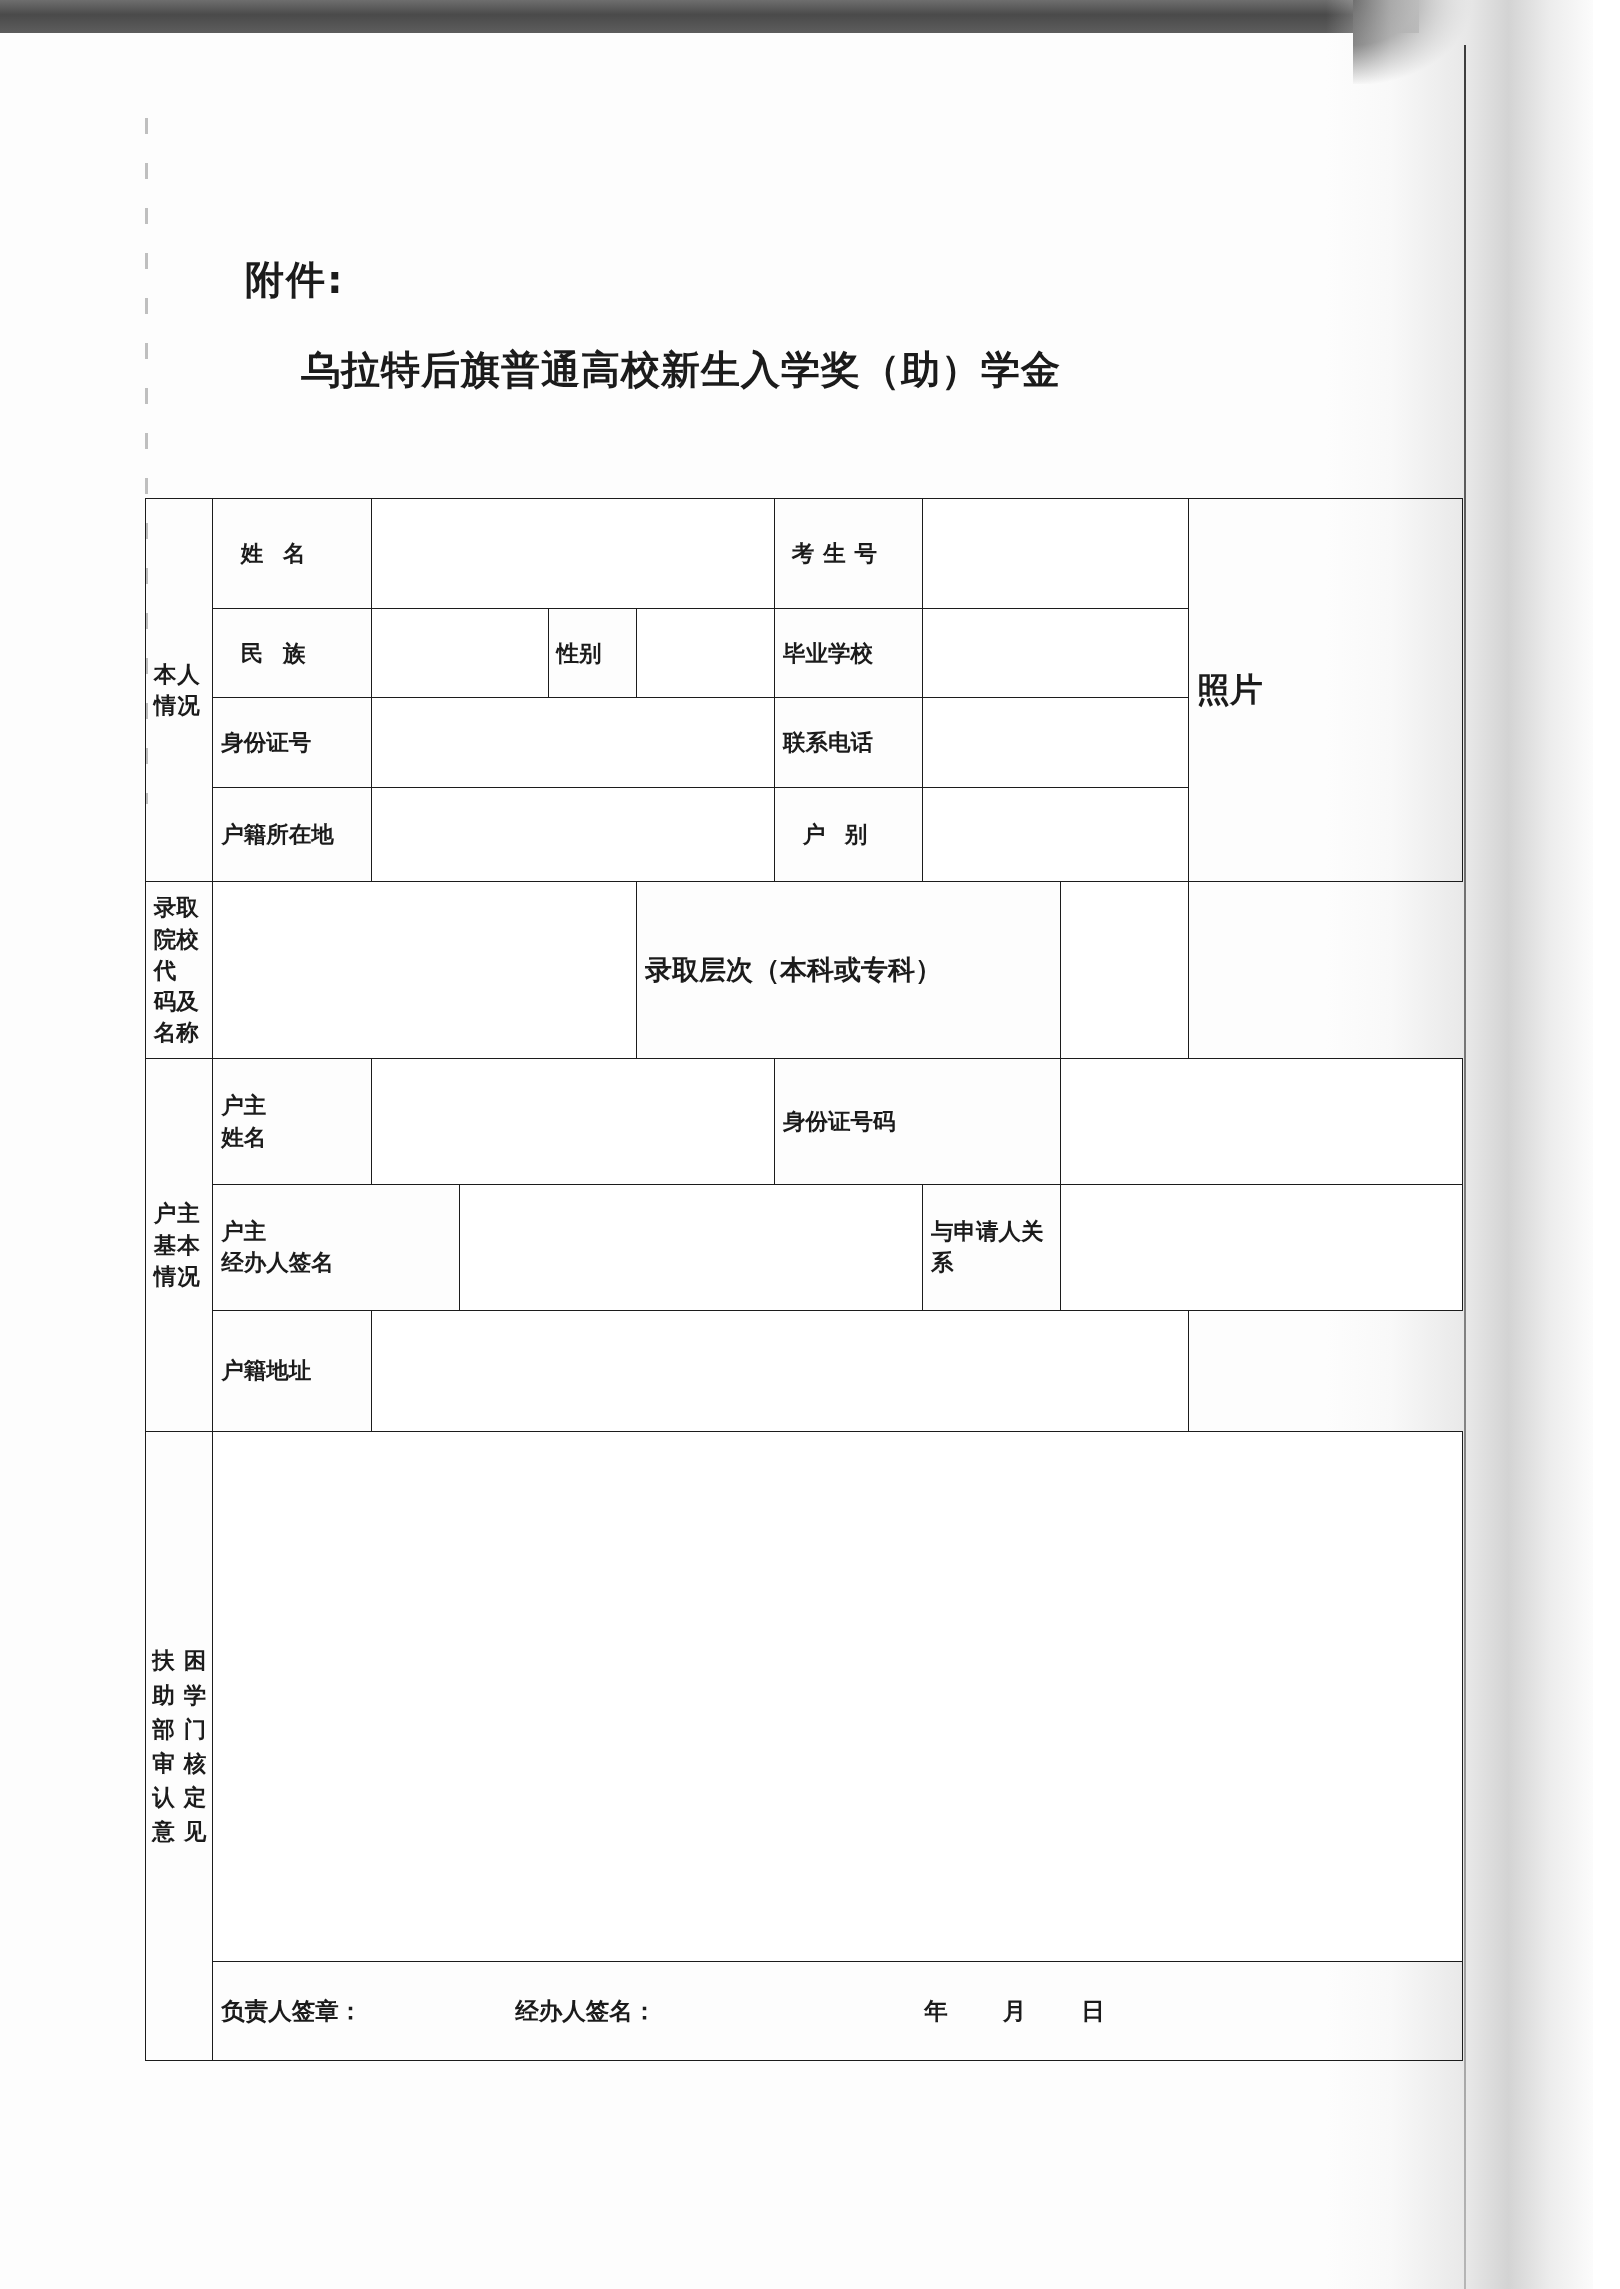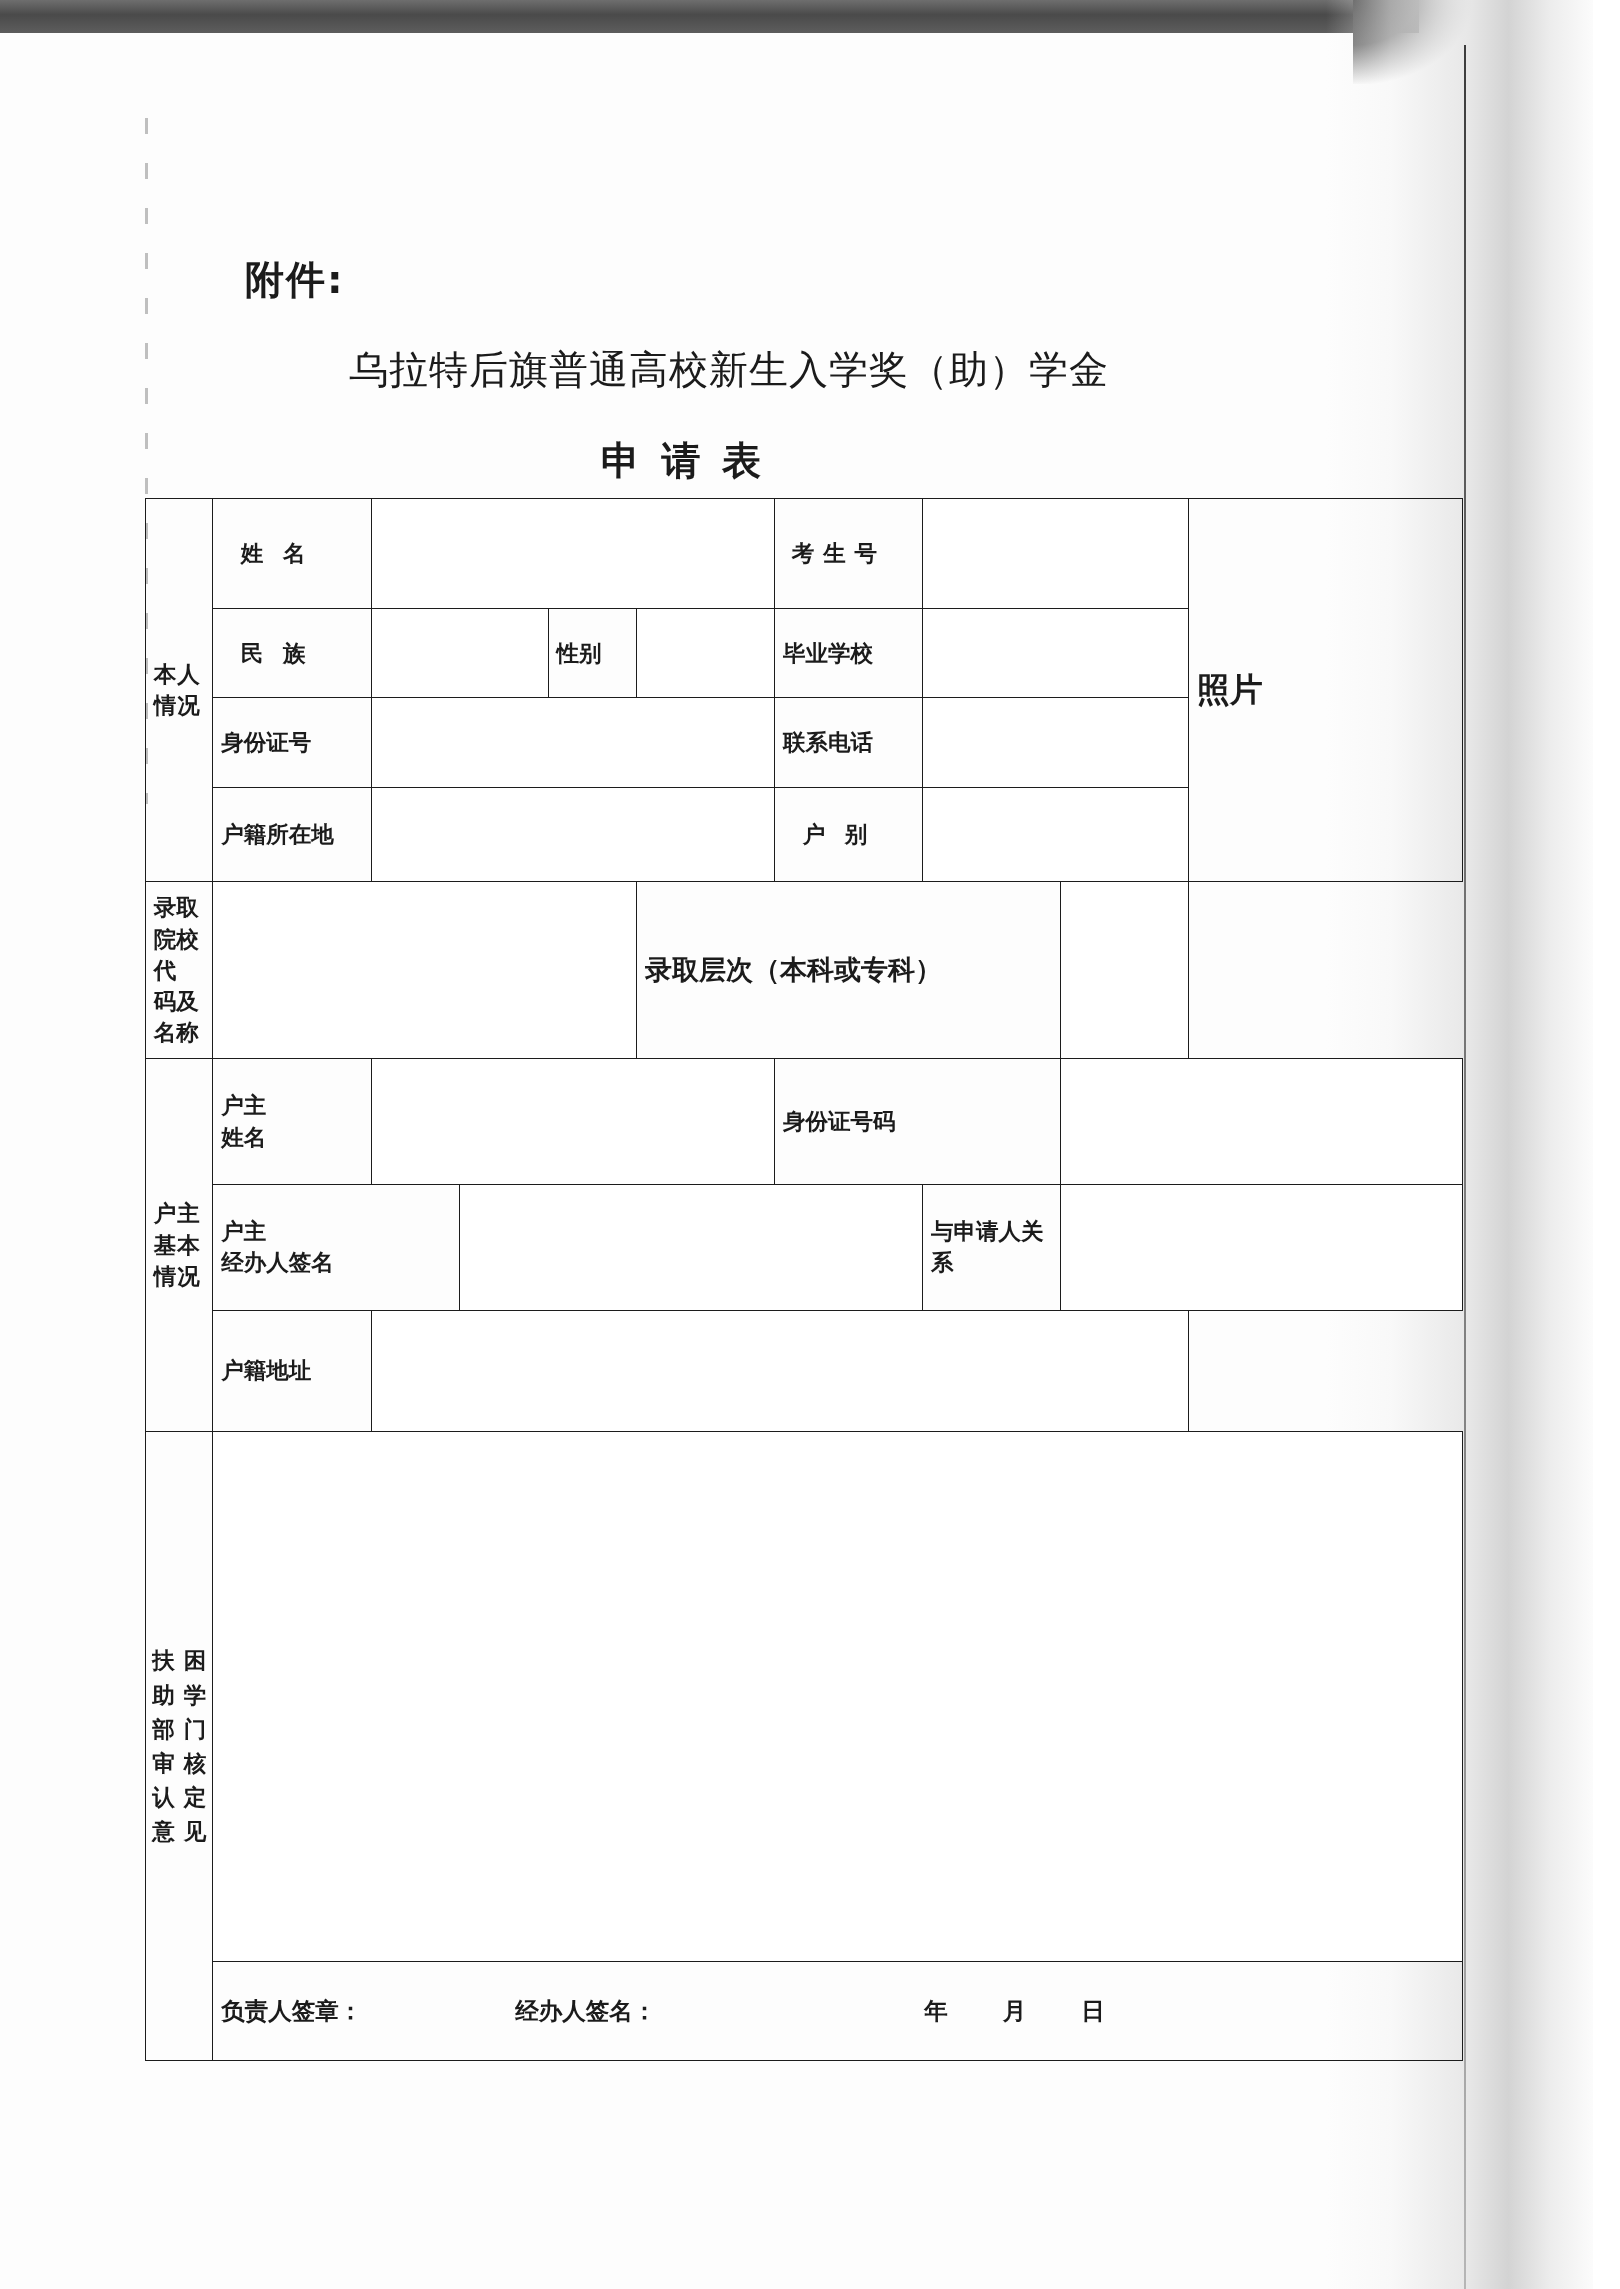--- a/index.html
+++ b/index.html
@@ -53,21 +53,21 @@
     color:#1b1b1b;
     margin-top:20px;
   }
   .attach-label{
     position:absolute;left:245px;top:233px;
     font-size:39px;font-weight:700;letter-spacing:2px;
     font-family:"DejaVu Sans","Liberation Sans",sans-serif;
   }
   .doc-title{
     position:absolute;left:0;top:323px;width:1362px;
-    text-align:center;font-size:39px;font-weight:400;letter-spacing:1px;padding-left:48px;
+    text-align:center;font-size:39px;font-weight:700;letter-spacing:1px;
   }
   .doc-subtitle{
     position:absolute;left:0;top:414px;width:1362px;
     text-align:center;font-size:39px;font-weight:700;letter-spacing:21.6px;
     text-indent:21.6px;
   }
 
   
   #form-table{
     position:absolute;left:145px;top:478px;
@@ -122,21 +122,20 @@
 <div id="scan-top-band-taper"></div>
 <div id="scan-right-curl"></div>
 <div id="scan-curl-line"></div>
 <div id="scan-left-margin-marks"></div>
 <div id="scan-right-white"></div>
 
 <div id="doc">
 
   <div class="attach-label">附件:</div>
   <div class="doc-title">乌拉特后旗普通高校新生入学奖（助）学金</div>
-  <div class="doc-subtitle">申请表</div>
 
   <table id="form-table">
     <colgroup>
       <col style="width:67px">
       <col style="width:157px">
       <col style="width:88px">
       <col style="width:88px">
       <col style="width:88px">
       <col style="width:137px">
       <col style="width:147px">

